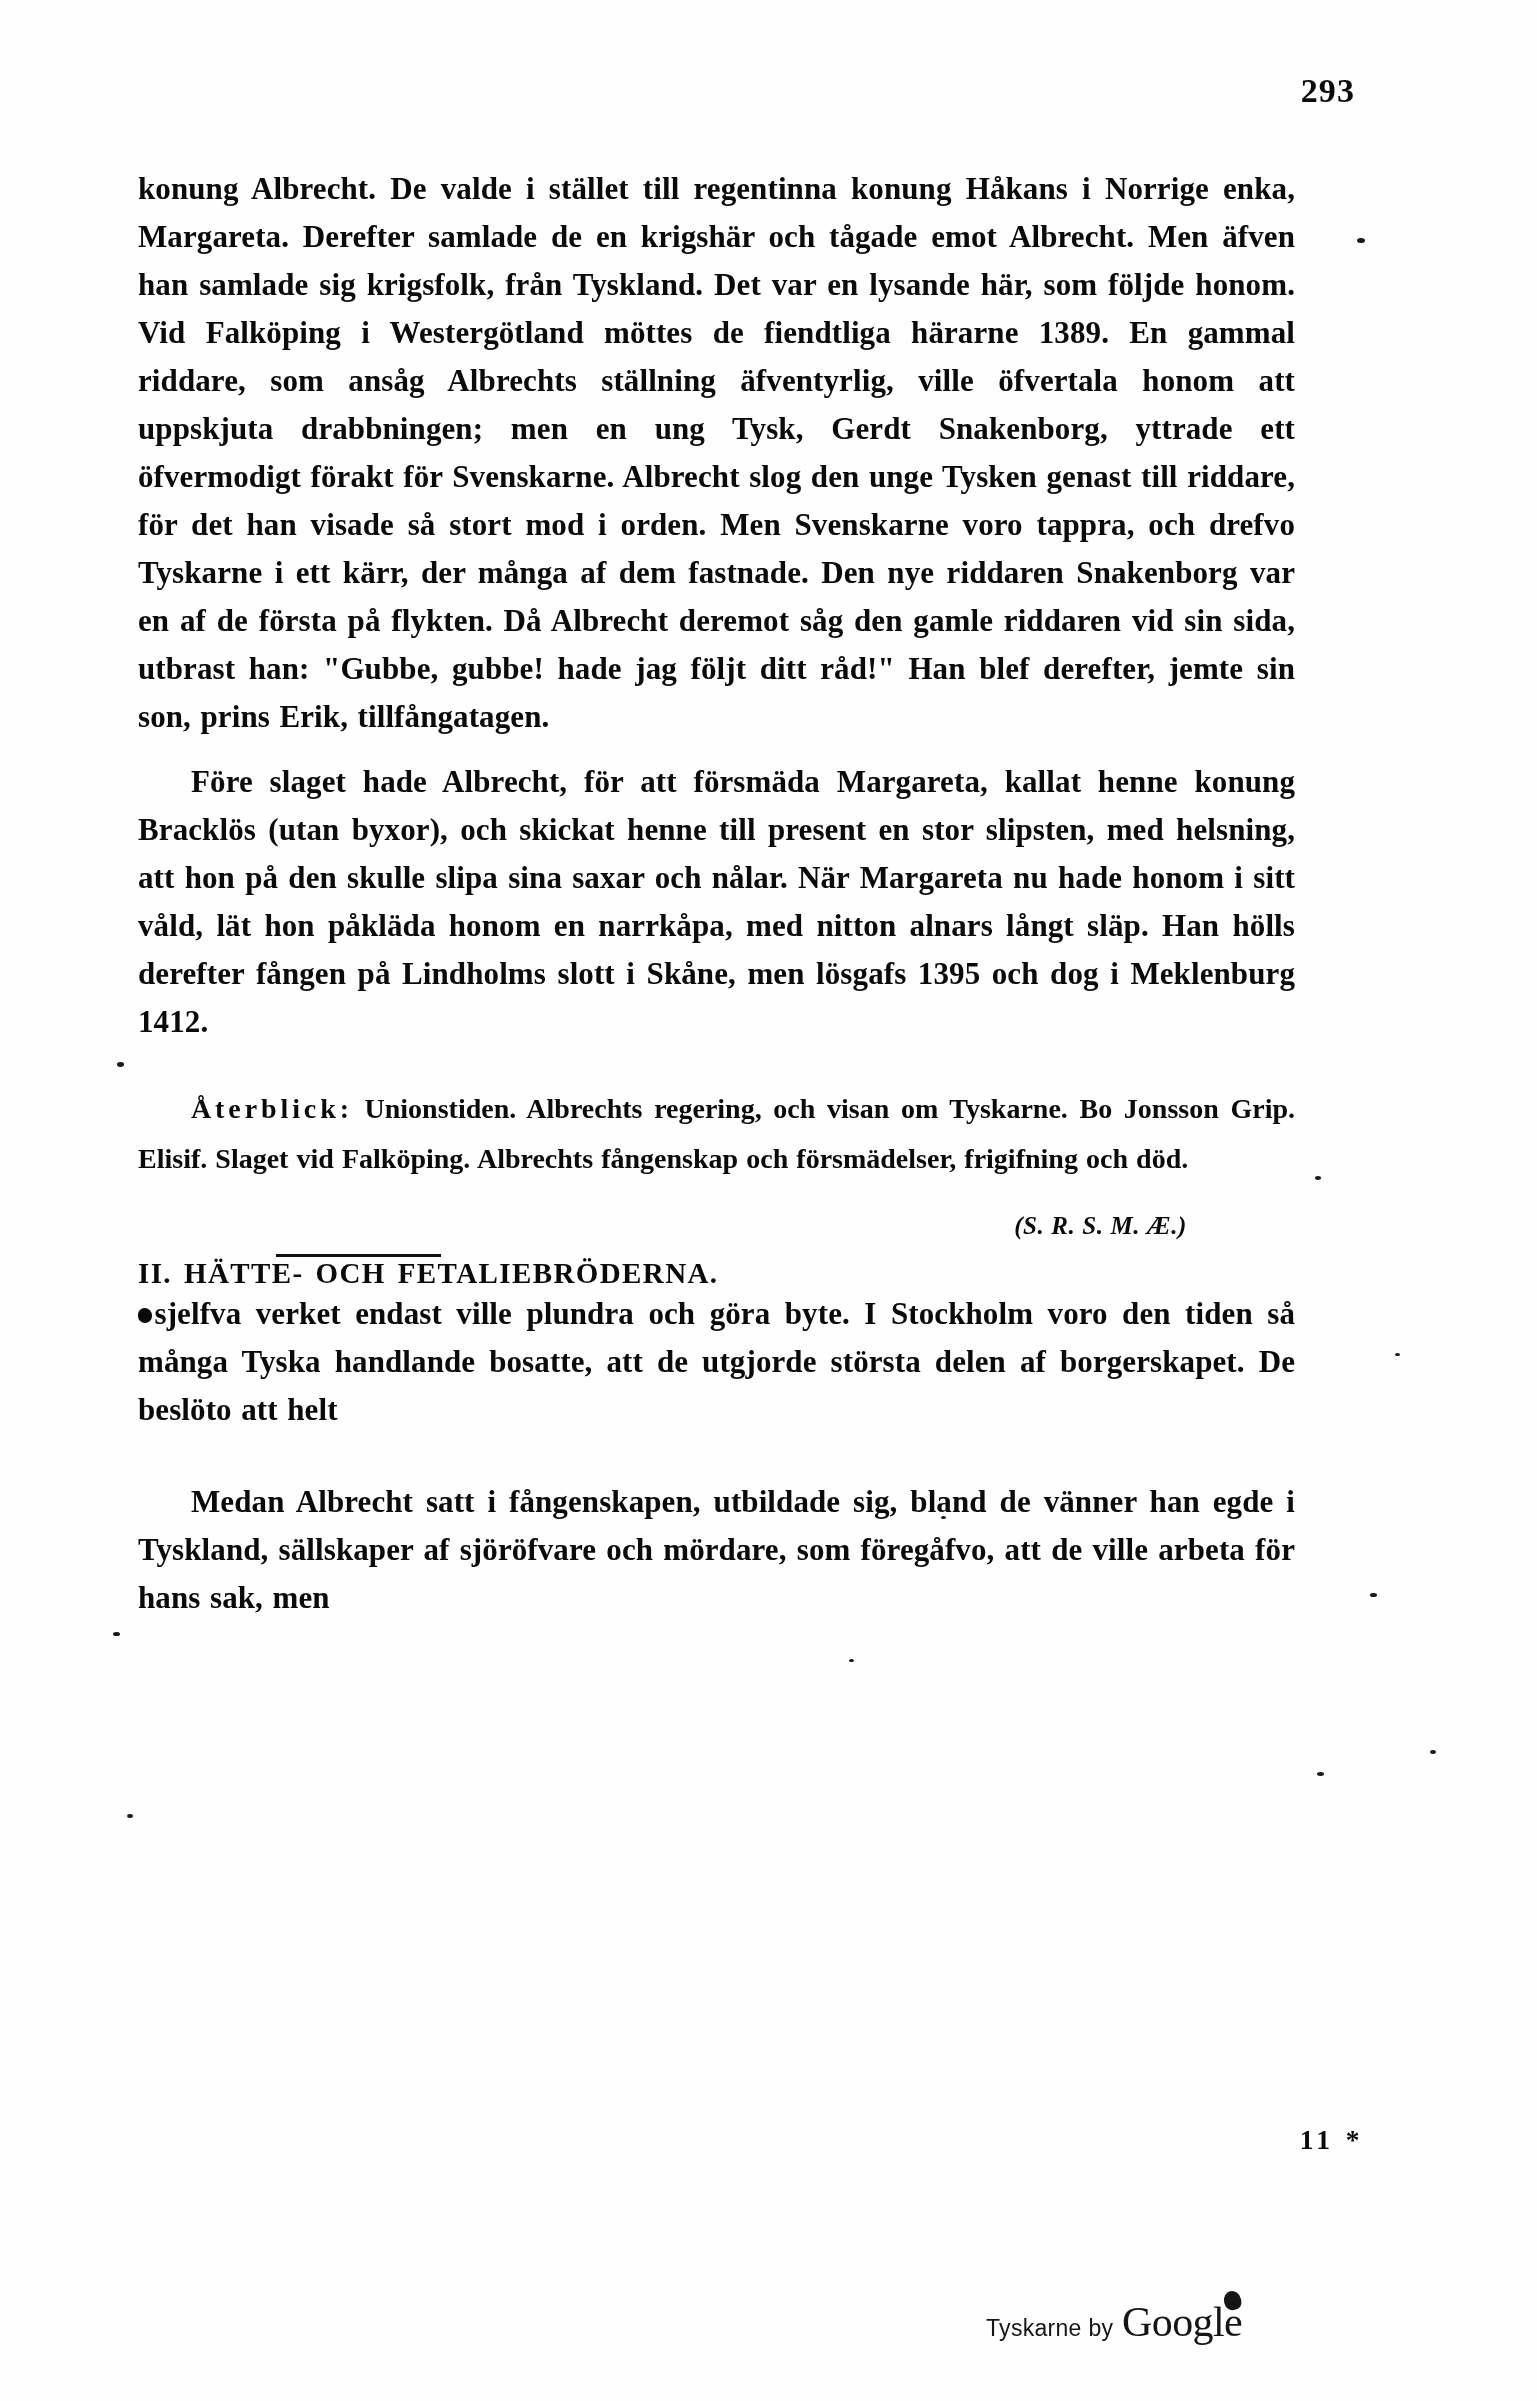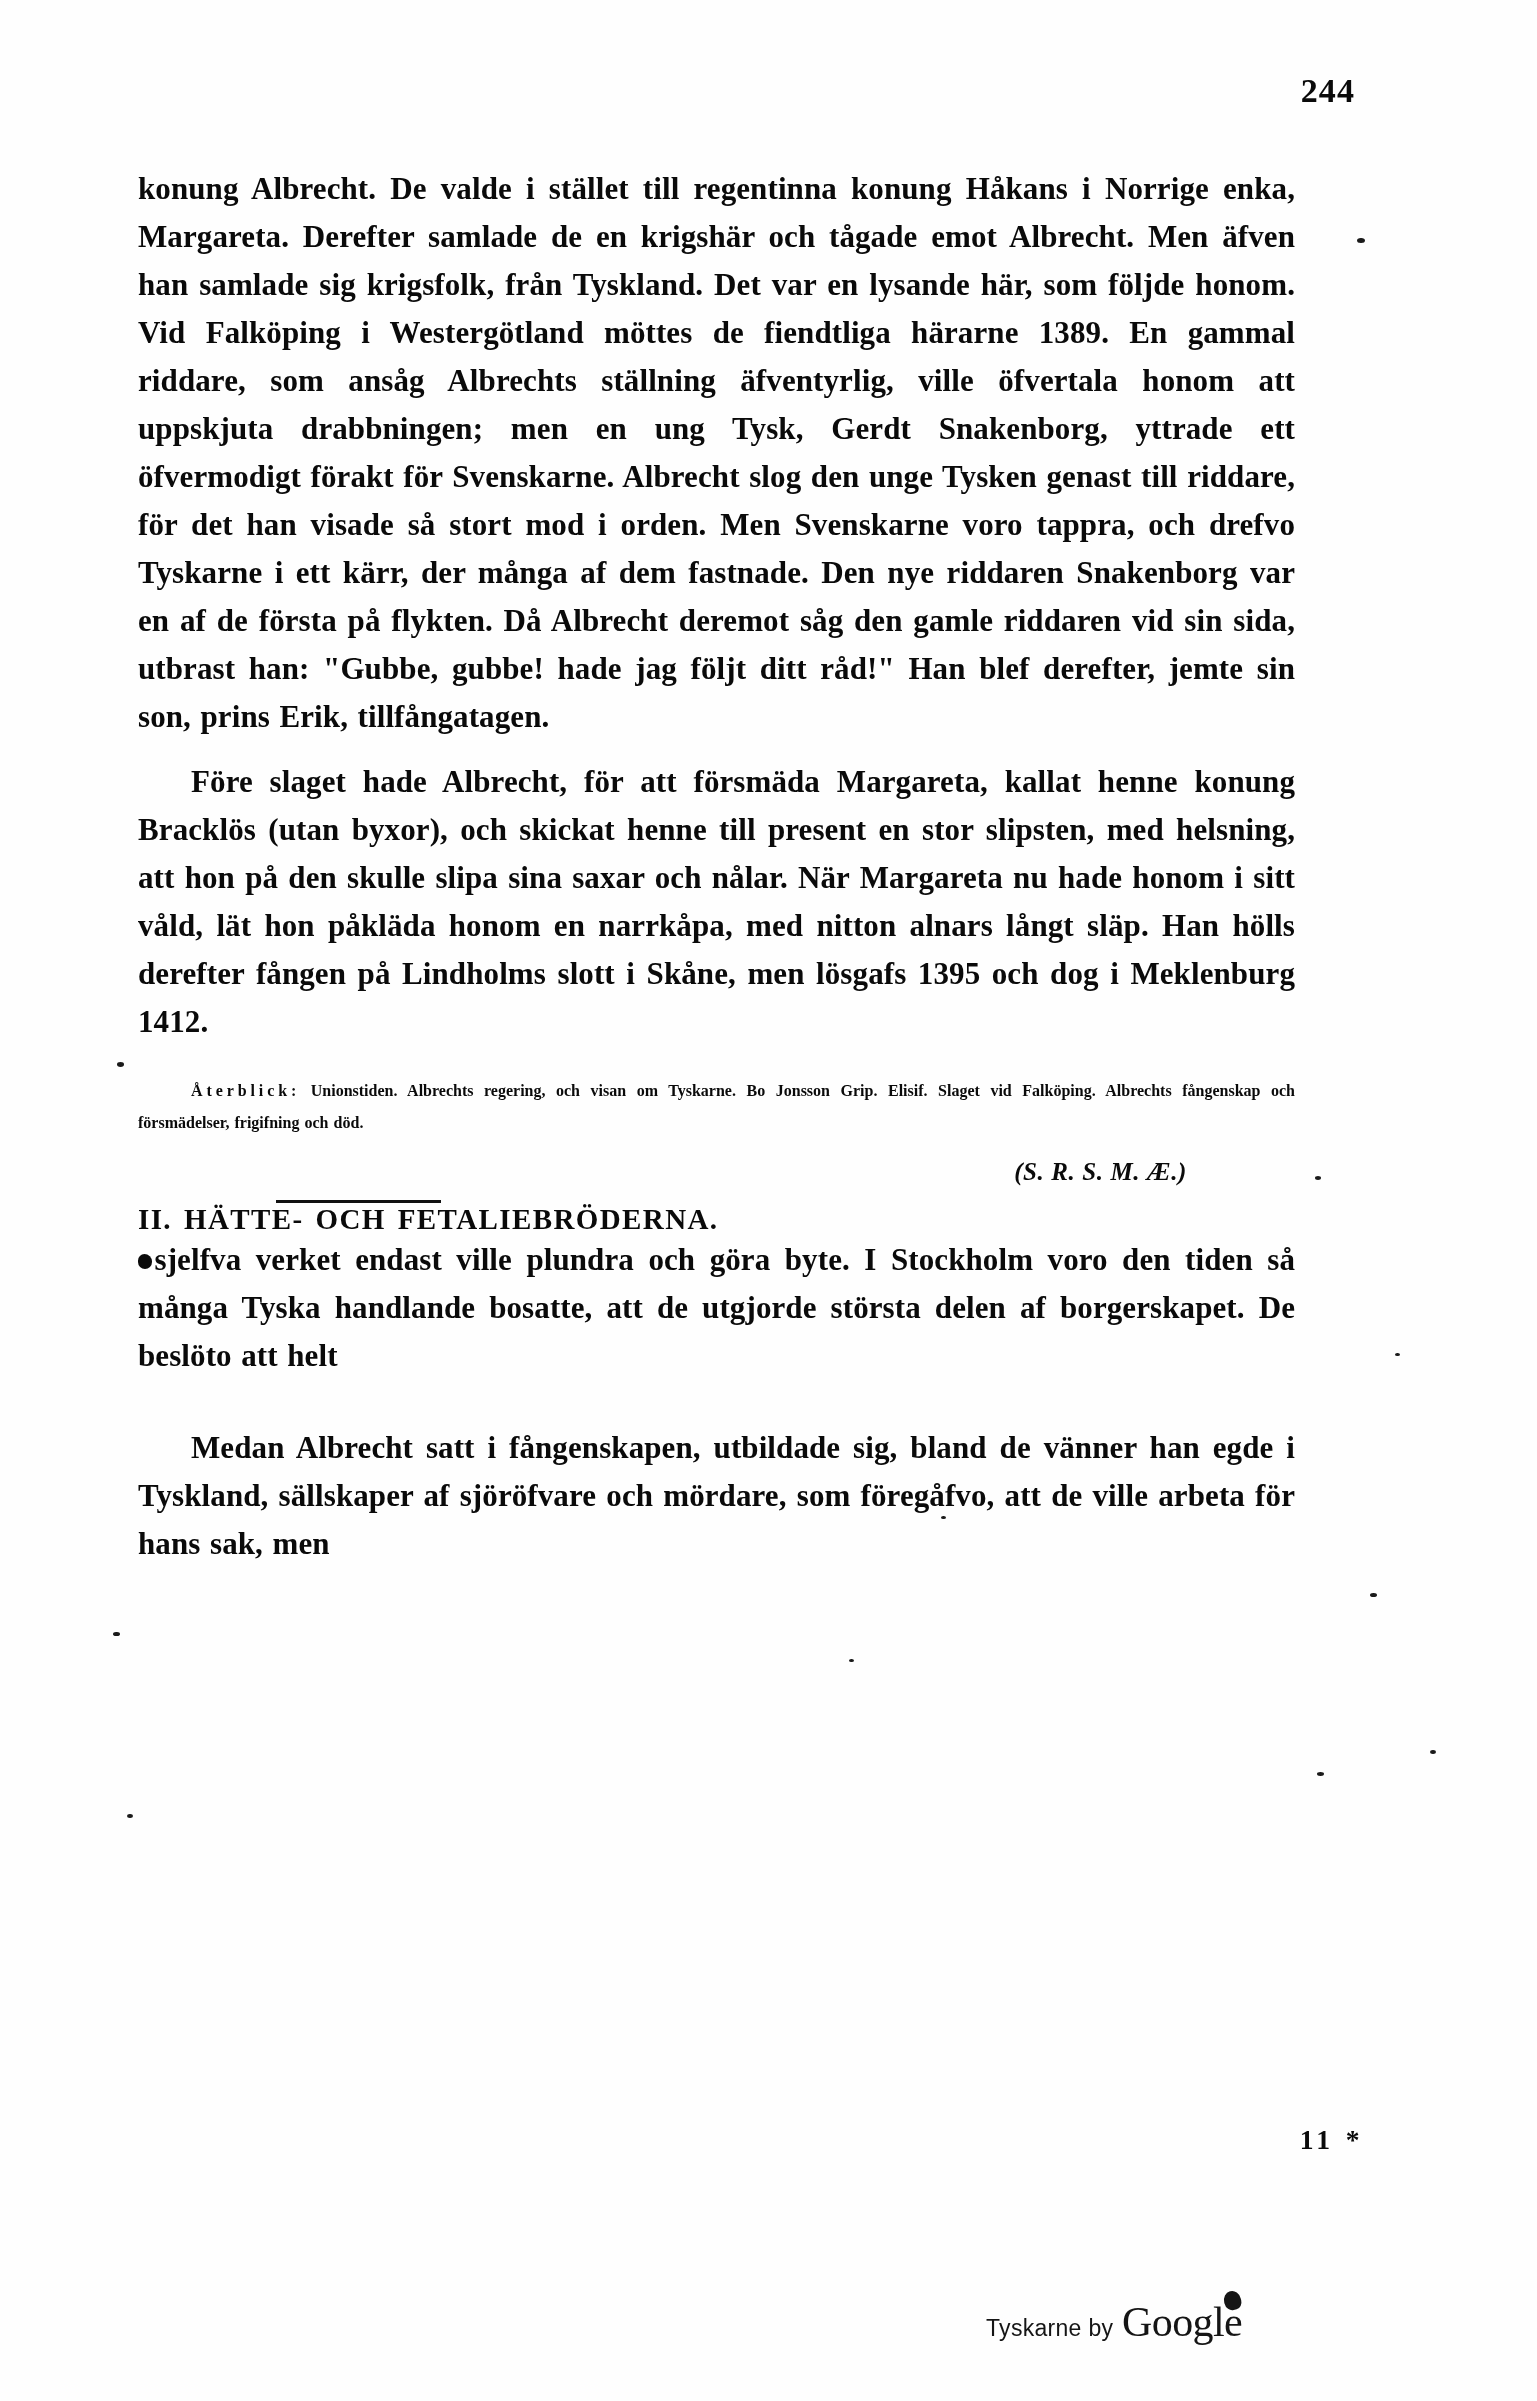--- a/index.html
+++ b/index.html
@@ -45,23 +45,23 @@
     font-weight: 600;
     letter-spacing: 0.1px;
     word-spacing: 1.7px;
   }
 
   .para.indent { text-indent: 53px; }
   .para.lead   { margin-top: 16.5px; }
 
   
   .recap {
-    margin-top: 29px;
-    font-size: 16px;
-    line-height: 32px;
+    margin-top: 38px;
+    font-size: 28px;
+    line-height: 50px;
     text-align: justify;
     font-weight: 700;
     text-indent: 53px;
     word-spacing: 1.1px;
   }
   .recap .sp {
     letter-spacing: 3.9px;
     font-weight: 700;
   }
 
@@ -156,21 +156,21 @@
     background: #151515;
     border-radius: 50% 50% 40% 45%;
     transform: rotate(-14deg);
   }
 </style>
 </head>
 <body>
 
 <div class="page">
 
-  <div class="folio">244</div>
+  <div class="folio">293</div>
 
   <div class="textblock">
 
     <p class="para">konung Albrecht. De valde i stället till regentinna konung Håkans i Norrige enka, Margareta. Derefter samlade de en krigshär och tågade emot Albrecht. Men äfven han samlade sig krigsfolk, från Tyskland. Det var en lysande här, som följde honom. Vid Falköping i Westergötland möttes de fiendtliga härarne 1389. En gammal riddare, som ansåg Albrechts ställning äfventyrlig, ville öfvertala honom att uppskjuta drabbningen; men en ung Tysk, Gerdt Snakenborg, yttrade ett öfvermodigt förakt för Svenskarne. Albrecht slog den unge Tysken genast till riddare, för det han visade så stort mod i orden. Men Svenskarne voro tappra, och drefvo Tyskarne i ett kärr, der många af dem fastnade. Den nye riddaren Snakenborg var en af de första på flykten. Då Albrecht deremot såg den gamle riddaren vid sin sida, utbrast han: "Gubbe, gubbe! hade jag följt ditt råd!" Han blef derefter, jemte sin son, prins Erik, tillfångatagen.</p>
 
     <p class="para indent lead">Före slaget hade Albrecht, för att försmäda Margareta, kallat henne konung Bracklös (utan byxor), och skickat henne till present en stor slipsten, med helsning, att hon på den skulle slipa sina saxar och nålar. När Margareta nu hade honom i sitt våld, lät hon påkläda honom en narrkåpa, med nitton alnars långt släp. Han hölls derefter fången på Lindholms slott i Skåne, men lösgafs 1395 och dog i Meklenburg 1412.</p>
 
     <p class="recap"><span class="sp">Återblick:</span><span> Unionstiden. Albrechts regering, och visan om Tyskarne. Bo Jonsson Grip. Elisif. Slaget vid Falköping. Albrechts fångenskap och försmädelser, frigifning och död.</span></p>
 
     <div class="source">(S. R. S. M. Æ.)</div>

